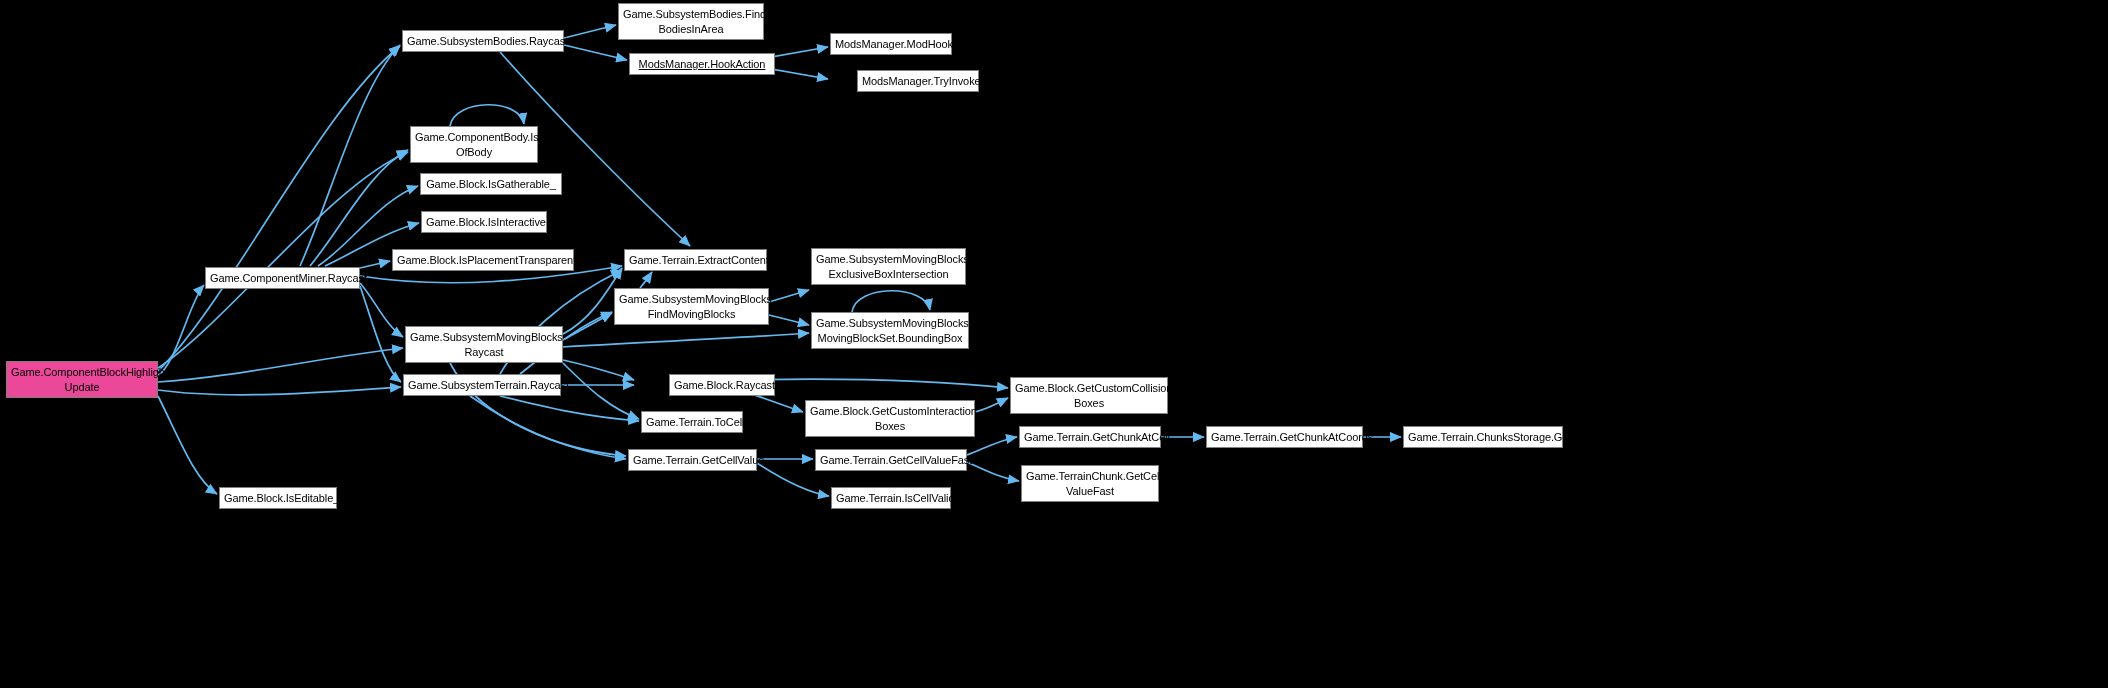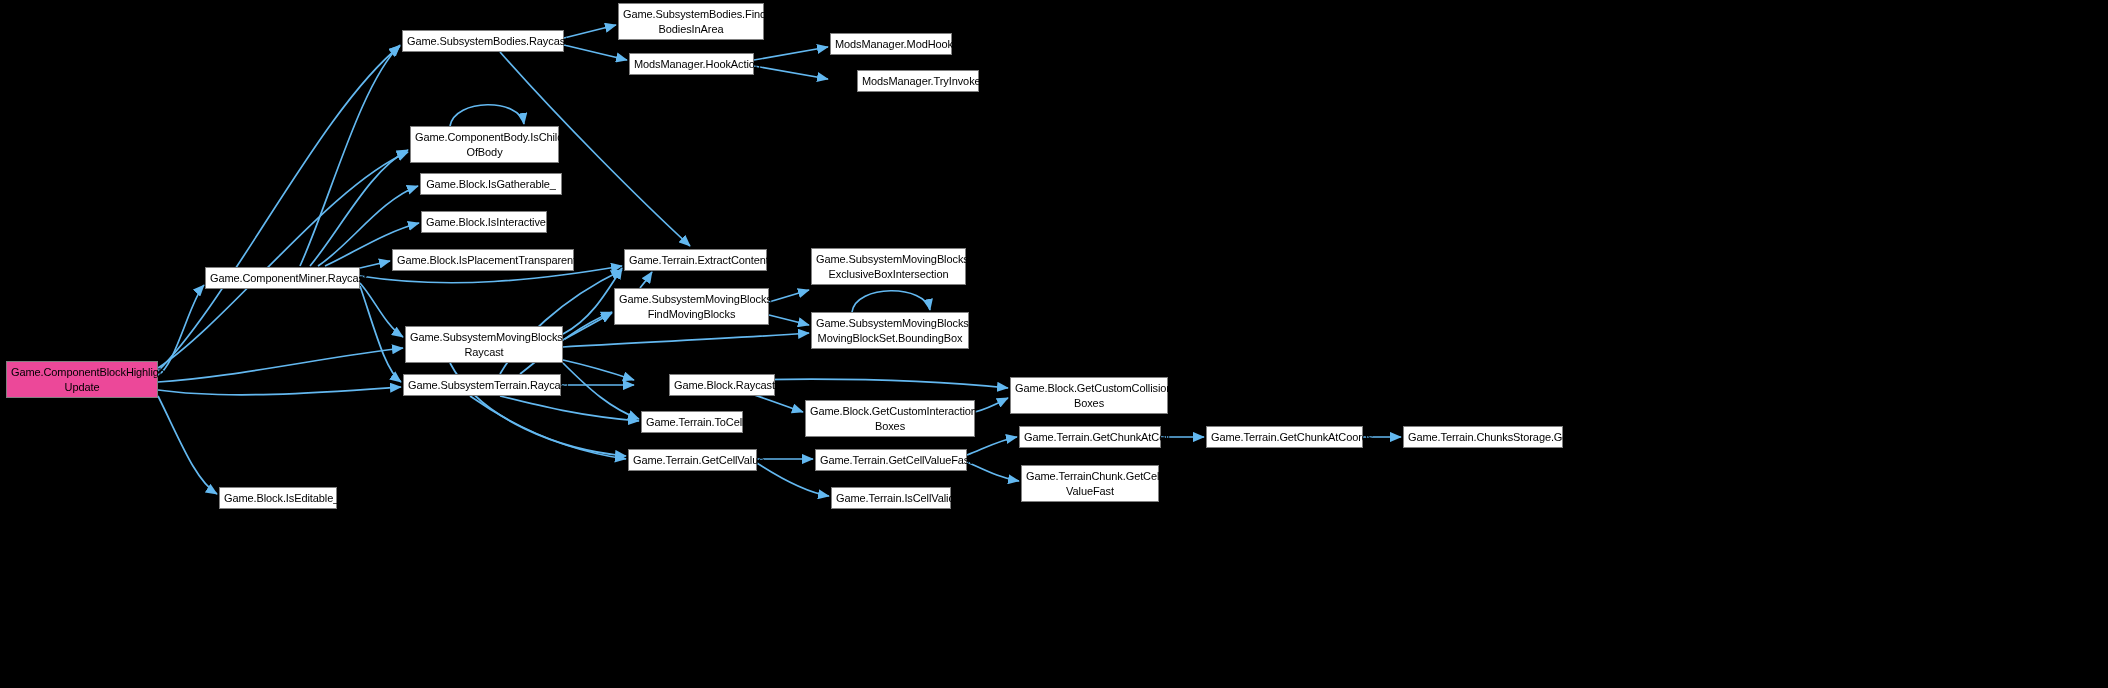--- a/index.html
+++ b/index.html
@@ -103,24 +103,24 @@
         <path d="M 1363 437 L 1401 437" fill="none" stroke="#63b8f0" stroke-width="1.7" marker-end="url(#arrowhead)"></path>
       </g>
   </svg>
   <div id="nodes-group">
       <div class="node root" style="left: 6px; top: 361px; width: 152px; height: 37px;"><span class="node-label">Game.ComponentBlockHighlight.
 Update</span></div>
       <div class="node" style="left: 205px; top: 267px; width: 155px; height: 22px;"><span class="node-label">Game.ComponentMiner.Raycast</span></div>
       <div class="node" style="left: 402px; top: 30px; width: 162px; height: 22px;"><span class="node-label">Game.SubsystemBodies.Raycast</span></div>
       <div class="node" style="left: 618px; top: 3px; width: 146px; height: 37px;"><span class="node-label">Game.SubsystemBodies.Find
 BodiesInArea</span></div>
-      <div class="node" style="left: 629px; top: 53px; width: 125px; height: 22px;"><span class="node-label">ModsManager.HookAction</span></div>
+      <div class="node" style="left: 629px; top: 53px; width: 146px; height: 22px; text-decoration: underline;"><span class="node-label">ModsManager.HookAction</span></div>
       <div class="node" style="left: 830px; top: 33px; width: 122px; height: 22px;"><span class="node-label">ModsManager.ModHook</span></div>
       <div class="node" style="left: 830px; top: 70px; width: 122px; height: 22px; margin-left: 27px;"><span class="node-label">ModsManager.TryInvoke</span></div>
-      <div class="node" style="left: 410px; top: 126px; width: 149px; height: 37px;"><span class="node-label">Game.ComponentBody.IsChild
+      <div class="node" style="left: 410px; top: 126px; width: 128px; height: 37px;"><span class="node-label">Game.ComponentBody.IsChild
 OfBody</span></div>
       <div class="node" style="left: 420px; top: 173px; width: 142px; height: 22px;"><span class="node-label">Game.Block.IsGatherable_</span></div>
       <div class="node" style="left: 421px; top: 211px; width: 126px; height: 22px;"><span class="node-label">Game.Block.IsInteractive</span></div>
       <div class="node" style="left: 392px; top: 249px; width: 182px; height: 22px;"><span class="node-label">Game.Block.IsPlacementTransparent_</span></div>
       <div class="node" style="left: 624px; top: 249px; width: 143px; height: 22px;"><span class="node-label">Game.Terrain.ExtractContents</span></div>
       <div class="node" style="left: 614px; top: 288px; width: 155px; height: 37px;"><span class="node-label">Game.SubsystemMovingBlocks.
 FindMovingBlocks</span></div>
       <div class="node" style="left: 405px; top: 326px; width: 158px; height: 37px;"><span class="node-label">Game.SubsystemMovingBlocks.
 Raycast</span></div>
       <div class="node" style="left: 811px; top: 248px; width: 155px; height: 37px;"><span class="node-label">Game.SubsystemMovingBlocks.

